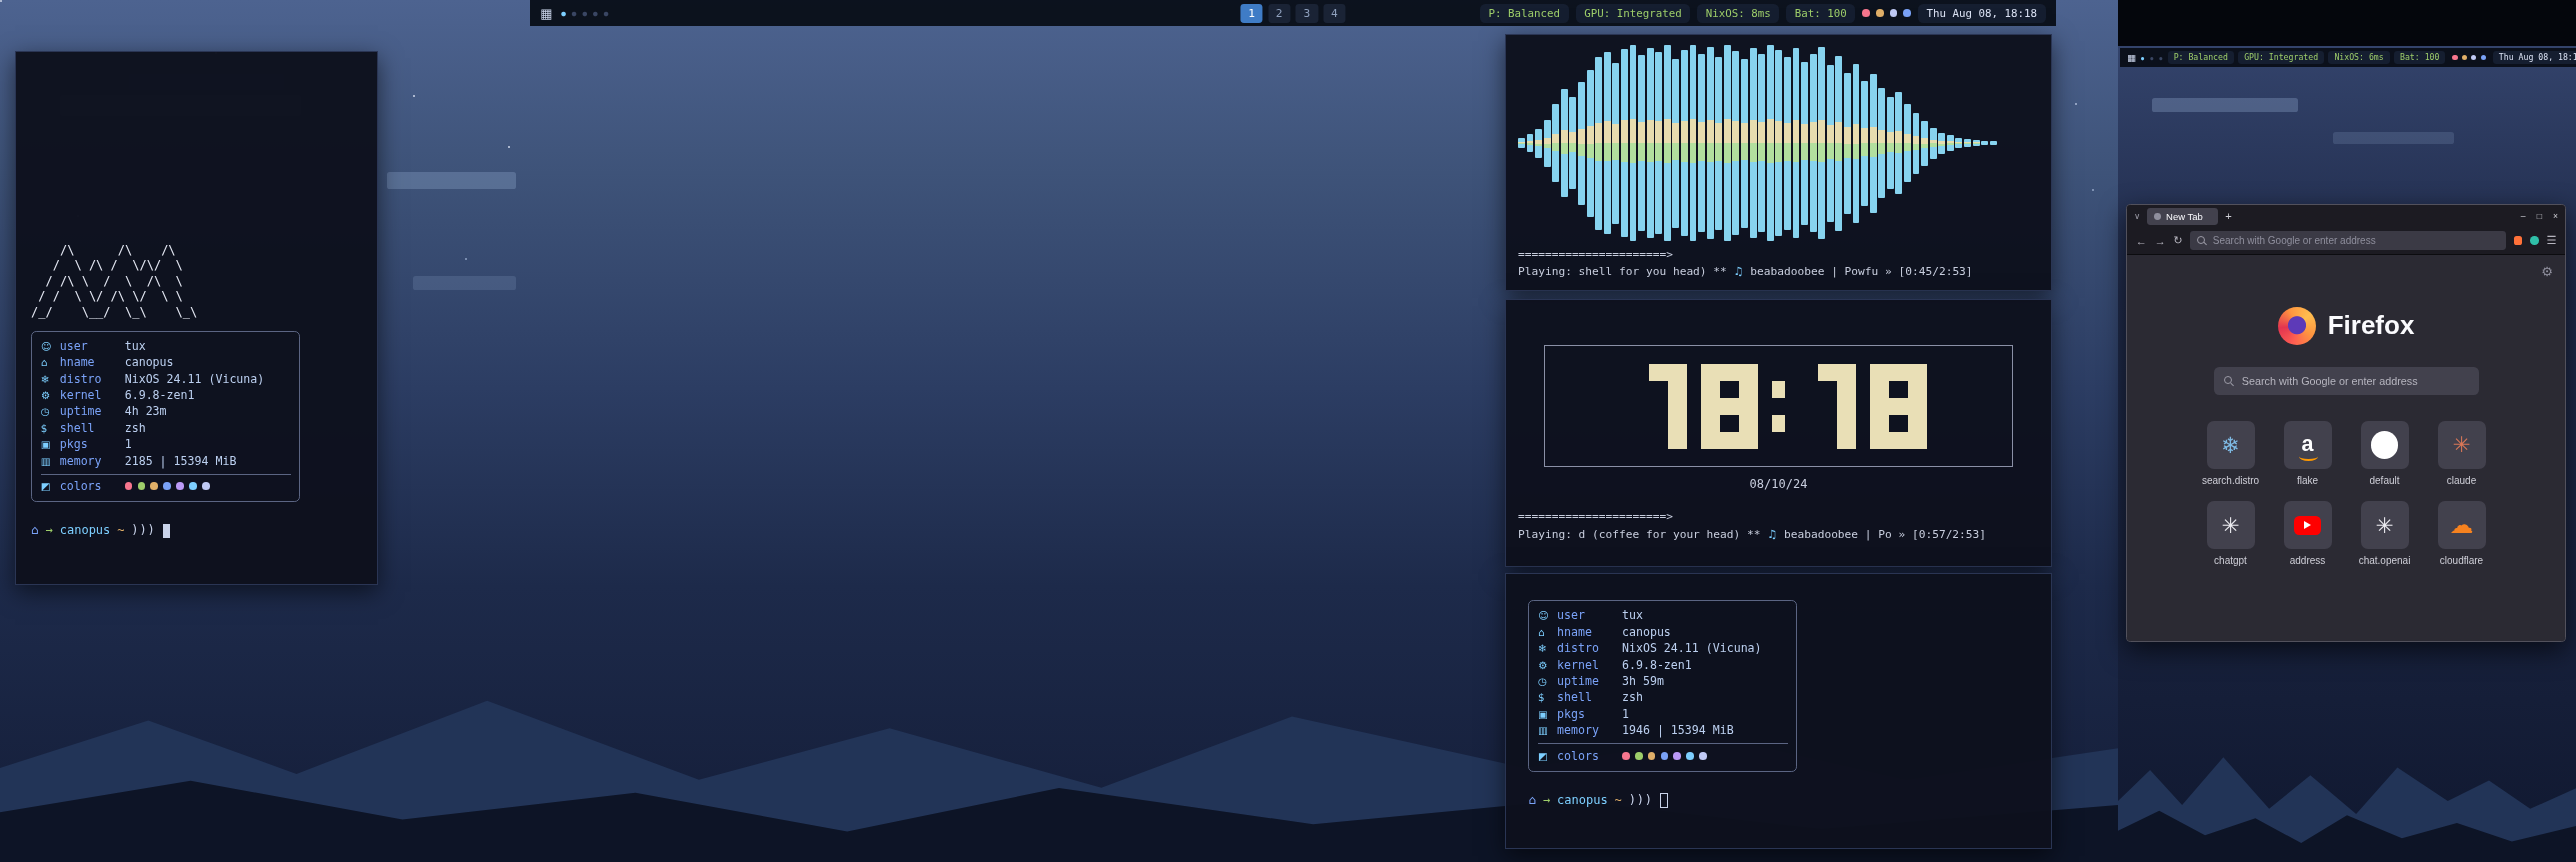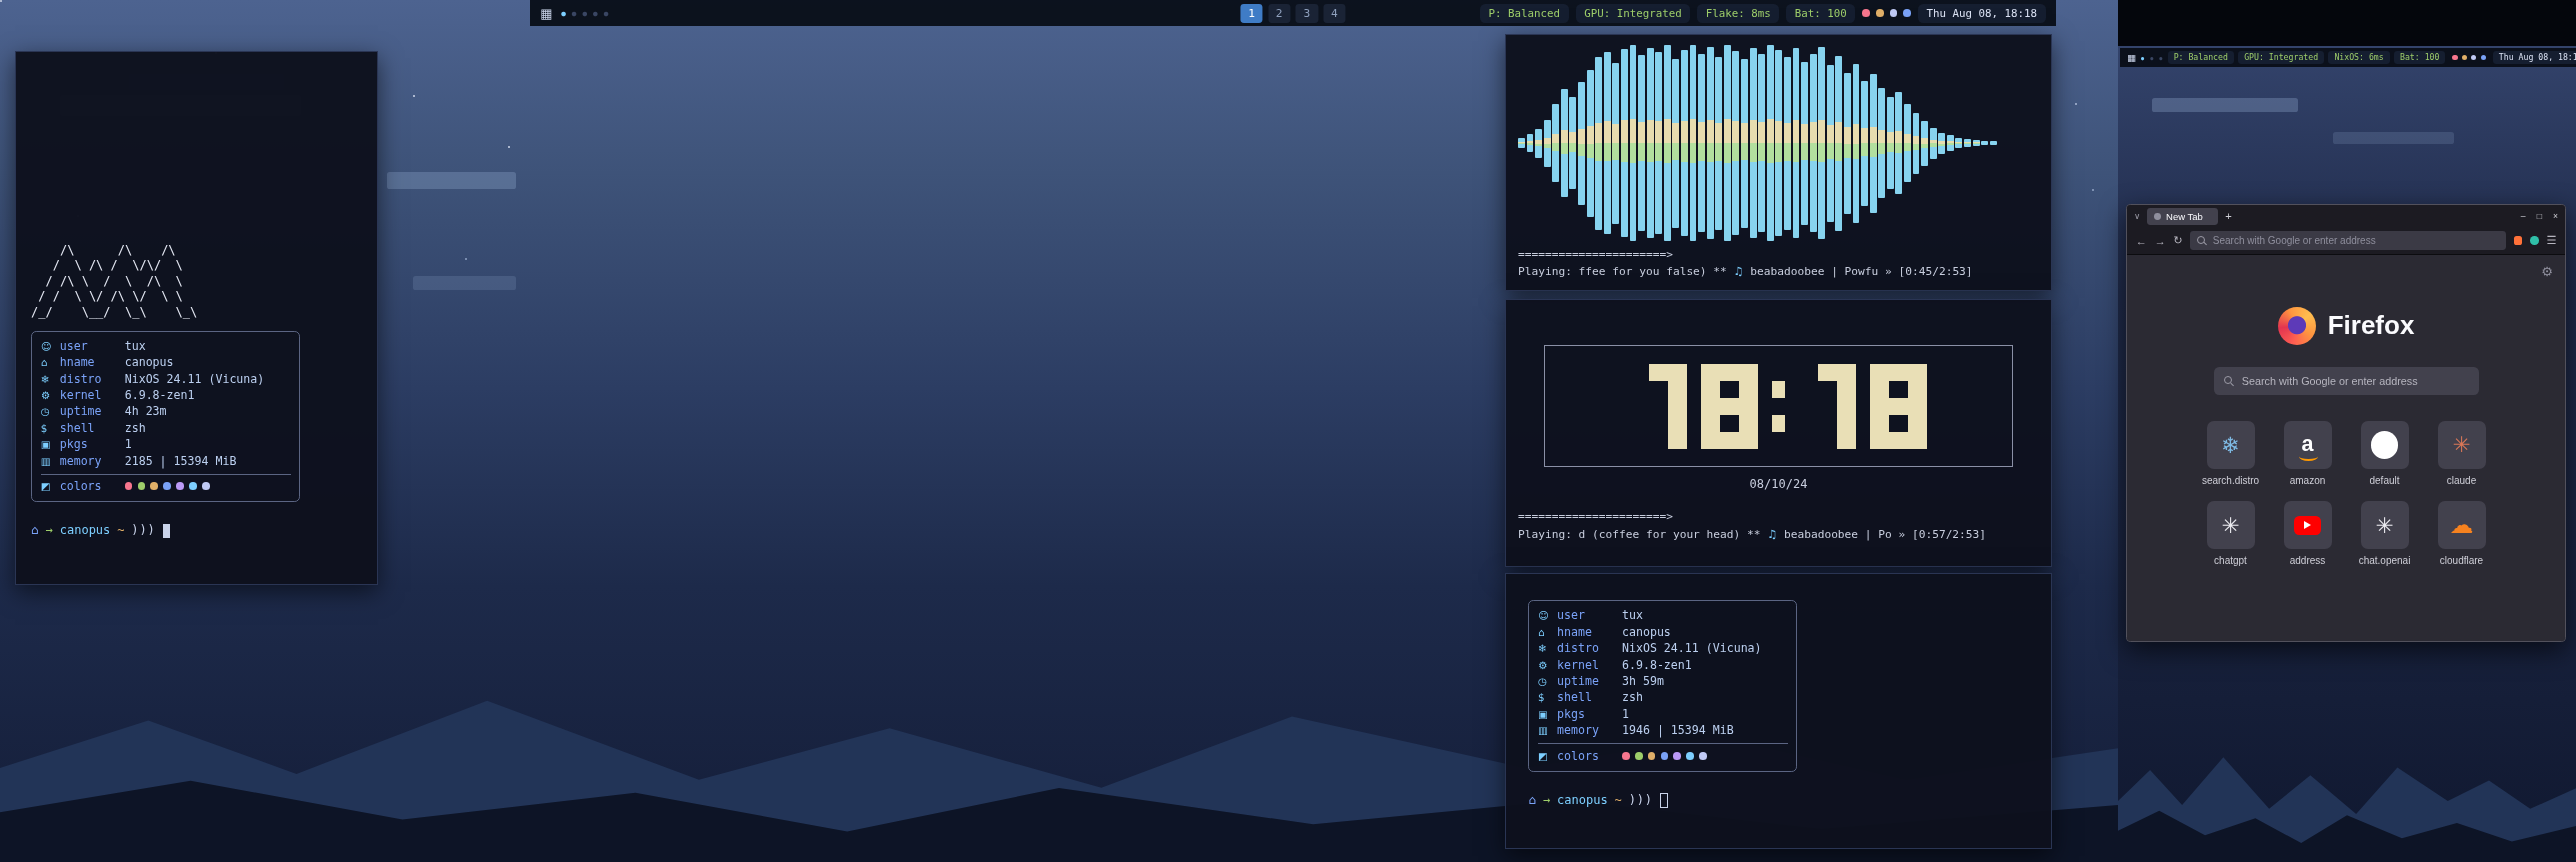--- a/index.html
+++ b/index.html
@@ -179,21 +179,21 @@
   <div class="tb-center">
       <div class="wsbtn active">1</div>
       <div class="wsbtn">2</div>
       <div class="wsbtn">3</div>
       <div class="wsbtn">4</div>
     </div>
   <div class="tb-right">
     <span style="display:flex;gap:6.9px">
         <div class="pill">P: Balanced</div>
         <div class="pill">GPU: Integrated</div>
-        <div class="pill">Flake: 8ms</div>
+        <div class="pill">NixOS: 8ms</div>
         <div class="pill">Bat: 100</div>
       </span>
     <span style="display:flex;gap:6px;align-items:center">
         <span class="sdot" style="background: rgb(247, 118, 142);"></span>
         <span class="sdot" style="background: rgb(224, 175, 104);"></span>
         <span class="sdot" style="background: rgb(192, 202, 245);"></span>
         <span class="sdot" style="background: rgb(122, 162, 247);"></span>
       </span>
     <div class="pill clockpill">Thu Aug 08, 18:18</div>
   </div>
@@ -695,21 +695,21 @@
       <div class="bar" style="height: 11%;"></div>
       <div class="bar" style="height: 8%;"></div>
       <div class="bar" style="height: 5%;"></div>
       <div class="bar" style="height: 4%;"></div>
       <div class="bar" style="height: 3%;"></div>
       <div class="bar" style="height: 2%;"></div>
       <div class="bar" style="height: 2%;"></div>
     </div>
   <div class="progress">======================&gt;</div>
   <div class="playing">
-    <span>Playing: ffee for you false) ** </span><span class="note">♫</span><span> beabadoobee | Powfu » [0:45/2:53]</span>
+    <span>Playing: shell for you head) ** </span><span class="note">♫</span><span> beabadoobee | Powfu » [0:45/2:53]</span>
   </div>
 </div>
 
 <div class="window win-clock">
   <div class="clockbox">
       <div class="dig">
         <div class="off"></div>
         <div class="on"></div>
         <div class="on"></div>
         <div class="off"></div>
@@ -889,21 +889,21 @@
         <div class="shortcut">
           <div class="tile">
             <span class="gi" style="color: rgb(126, 186, 228); font-size: 22.4px;">❄</span>
           </div>
           <div class="tlabel">search.distro</div>
         </div>
         <div class="shortcut">
           <div class="tile">
             <span class="amz">a</span>
           </div>
-          <div class="tlabel">amazon</div>
+          <div class="tlabel">flake</div>
         </div>
         <div class="shortcut">
           <div class="tile">
             <span class="gh"></span>
           </div>
           <div class="tlabel">default</div>
         </div>
         <div class="shortcut">
           <div class="tile">
             <span class="gi" style="color: rgb(217, 119, 87); font-size: 21.5px;">✳</span>

